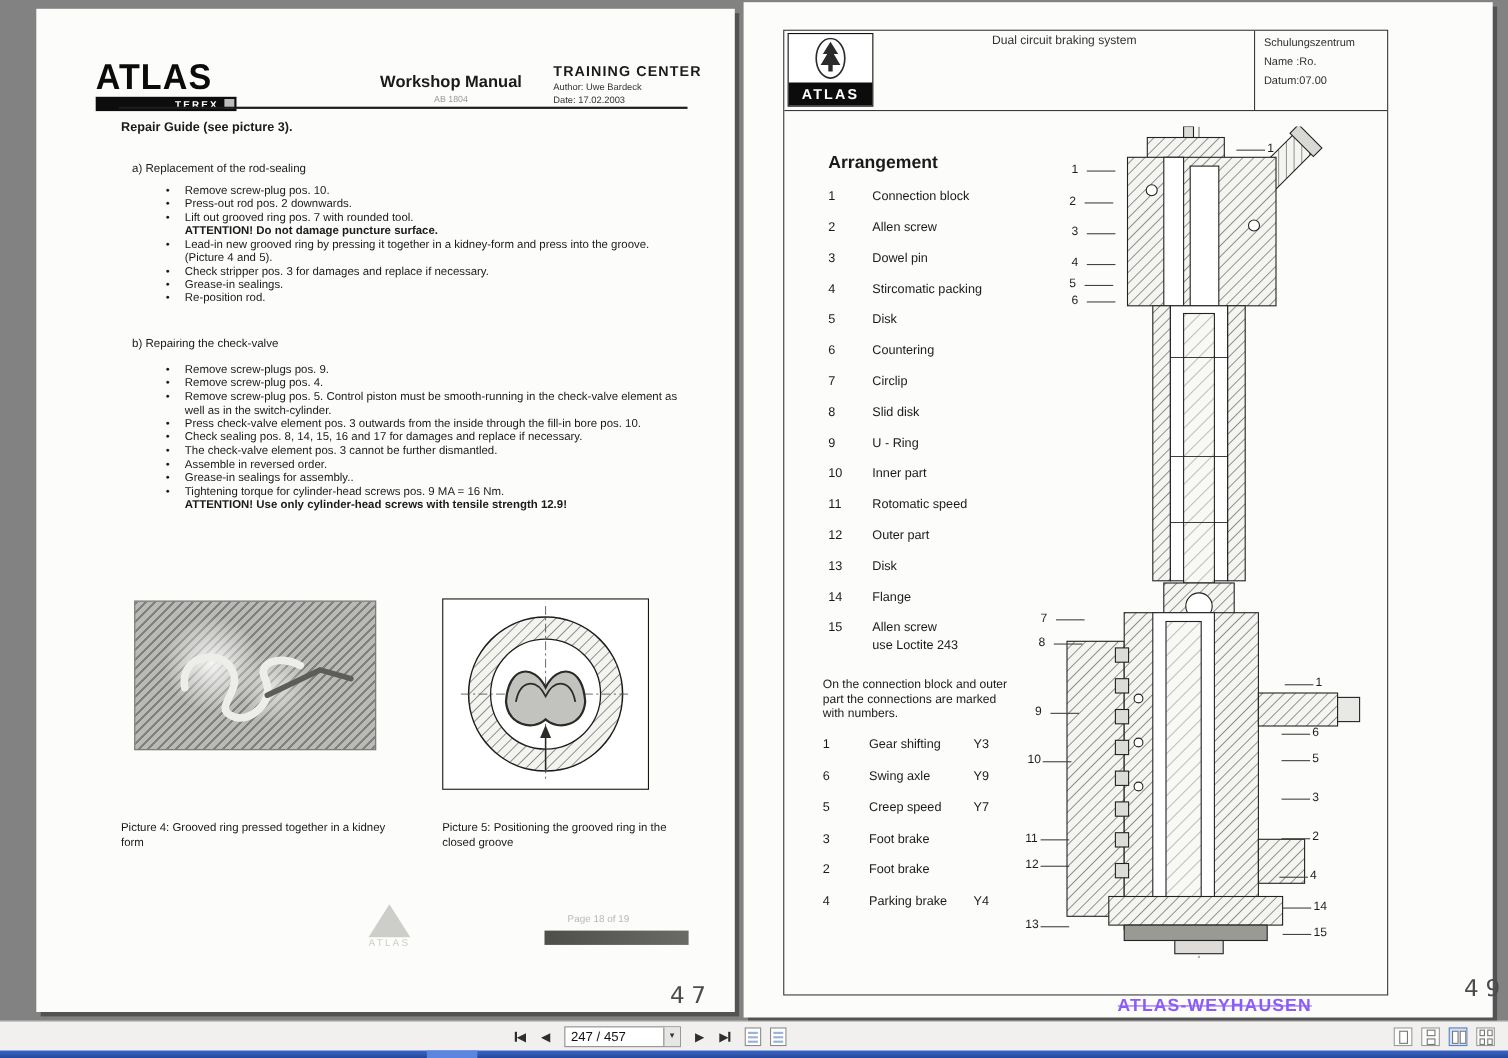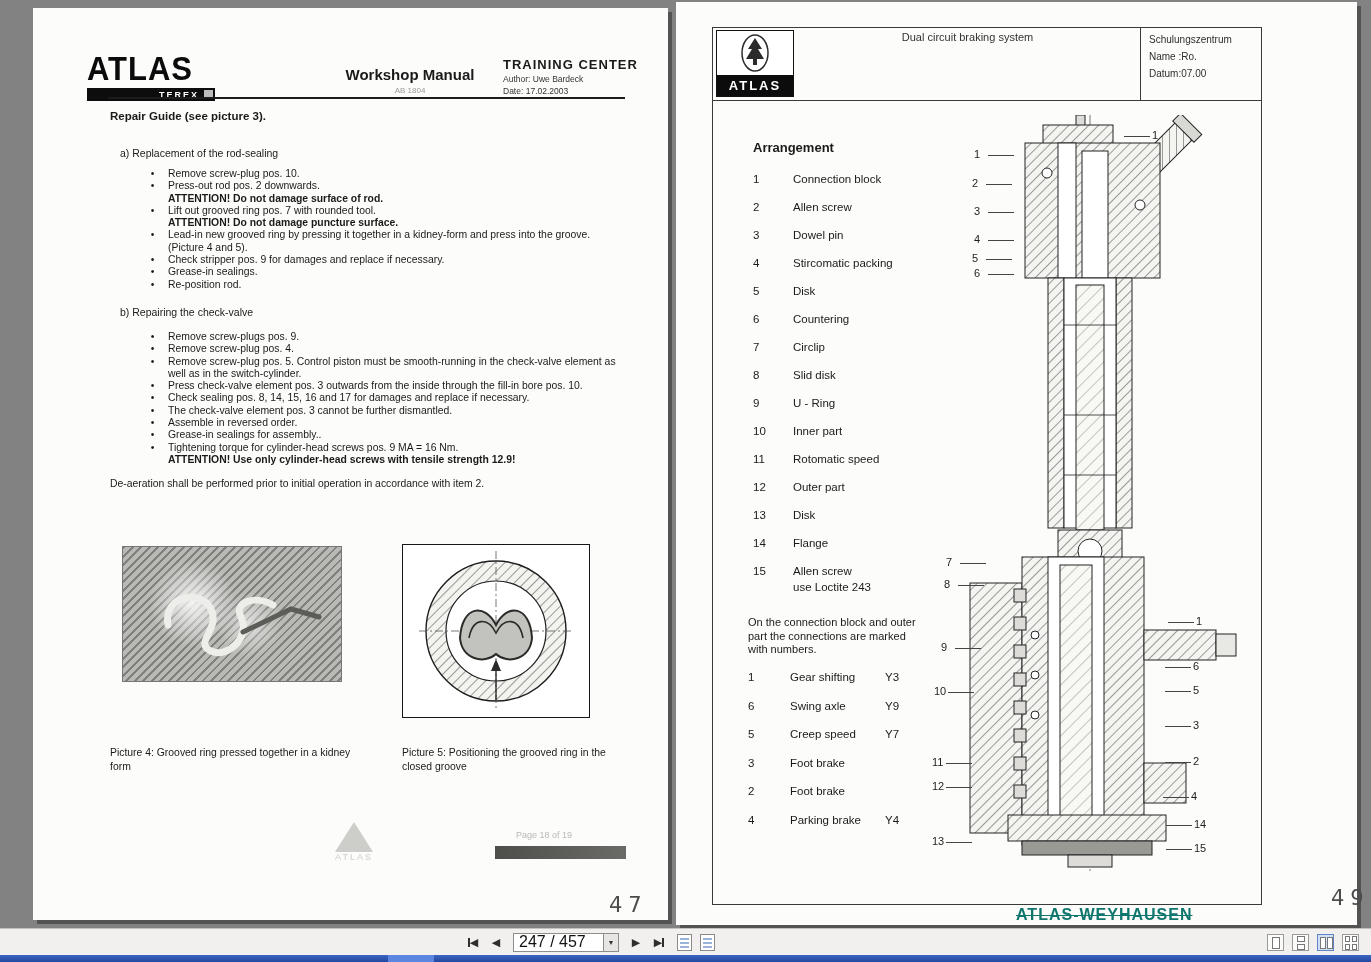--- a/index.html
+++ b/index.html
@@ -52,40 +52,40 @@
   .rp-title-cell { width:428px; border-right:1px solid #3a3a3a; position:relative; }
   .rp-logo { position:absolute; left:3px; top:2px; width:78px; height:67px; border:1px solid #111; background:#fff; }
   .rp-logo-crest { height:44px; display:flex; align-items:center; justify-content:center; }
   .rp-logo-bar { height:21px; background:#0c0c0c; color:#fff; font-weight:bold; font-size:13px; letter-spacing:2px;
                  display:flex; align-items:center; justify-content:center; }
   .rp-title { margin-left:82px; text-align:center; padding-top:20px; font-size:15px; font-weight:bold; letter-spacing:1px; color:#2b2b2b; }
   .rp-subtitle { margin-left:82px; text-align:center; font-size:11px; margin-top:3px; color:#333; }
   .rp-info-cell { flex:1; padding:6px 8px; font-size:10px; color:#2e2e2e; }
   .rp-info-cell div { margin-bottom:6px; }
 
-  .arr-title { font-size:13px; font-weight:bold; }
+  .arr-title { font-size:16px; font-weight:bold; }
   .part-row { display:flex; height:28px; line-height:15px; font-size:11.5px; }
   .part-num { width:40px; flex:0 0 40px; }
   .part-label2 { font-size:11.5px; margin-left:40px; margin-top:-12px; line-height:14px; }
   .rp-note { font-size:11px; line-height:13.5px; }
   .conn-row { display:flex; height:28.5px; line-height:14px; font-size:11.5px; }
   .conn-num { width:42px; flex:0 0 42px; }
   .conn-label { width:95px; flex:0 0 95px; }
 
   .callout { position:absolute; font-size:11px; color:#1e1e1e; }
   .leader { position:absolute; height:1px; background:#444; }
-  .rp-footer-clip { overflow:hidden; height:14px; font-size:16px; font-weight:bold; color:#0f766e; letter-spacing:1px; text-decoration:line-through; }
+  .rp-footer-clip { overflow:hidden; height:14px; font-size:16px; font-weight:bold; color:#8b5cf6; letter-spacing:1px; text-decoration:line-through; }
 
   
   #toolbar { position:absolute; left:0; top:928px; width:1371px; height:28px; background:#f1f0ee; border-top:1px solid #c2c1bf; }
   .nav-group { position:absolute; left:463px; top:3px; display:flex; align-items:center; gap:3px; }
   .tb-btn { width:20px; height:20px; display:flex; align-items:center; justify-content:center; color:#2e2e2e; font-size:11px; border-radius:2px; }
   .tb-btn .bar { width:2px; height:9px; background:#2e2e2e; }
   .pagebox { width:106px; height:19px; background:#fff; border:1px solid #8d8d8b; display:flex; align-items:center; margin:0 4px; }
-  .pagebox-text { flex:1; font-size:16px; padding-left:5px; color:#111; }
+  .pagebox-text { flex:1; font-size:12px; padding-left:5px; color:#111; }
   .pagebox-drop { width:15px; height:100%; border-left:1px solid #8d8d8b; background:#e7e6e4; display:flex; align-items:center; justify-content:center; font-size:7px; color:#333; }
   .hist-icon { width:15px; height:17px; background:#fff; border:1px solid #8a8a88; position:relative; margin-left:5px; }
   .hist-icon::after { content:""; position:absolute; left:2px; top:3px; width:9px; height:2px; background:#9bb3d6; box-shadow:0 4px 0 #9bb3d6, 0 8px 0 #9bb3d6; }
   .view-group { position:absolute; right:12px; top:5px; display:flex; gap:8px; }
   .view-icon { width:17px; height:17px; border:1px solid #9a9a98; background:#fbfbfa; position:relative; }
   .view-icon .pg { position:absolute; background:#fff; border:1px solid #77777a; }
   .view-icon.active { background:#cfe0f7; border-color:#5f83c4; }
   #taskbar { position:absolute; left:0; top:955px; width:1371px; height:7px; background:linear-gradient(#3c66c4,#24479c); }
   #taskbar .task-btn { position:absolute; left:388px; top:0; width:46px; height:7px; background:#5b86e0; }
 </style>
@@ -119,33 +119,32 @@
     <div class="abs sec-title" style="left:87px; top:139px;">a) Replacement of the rod-sealing</div>
     <div class="abs" id="section-a-list" style="left:104px; top:160px; width:486px;">
         <div class="b-row">
           <span class="b-dot">•</span>
           <span class="b-text">Remove screw-plug pos. 10.</span>
         </div>
         <div class="b-row">
           <span class="b-dot">•</span>
           <span class="b-text">Press-out rod pos. 2 downwards.</span>
         </div>
-        <div class="b-att">ATTENTION! Do not damage surface of rod.</div>
         <div class="b-row">
           <span class="b-dot">•</span>
           <span class="b-text">Lift out grooved ring pos. 7 with rounded tool.</span>
         </div>
         <div class="b-att">ATTENTION! Do not damage puncture surface.</div>
         <div class="b-row">
           <span class="b-dot">•</span>
           <span class="b-text">Lead-in new grooved ring by pressing it together in a kidney-form and press into the groove. (Picture 4 and 5).</span>
         </div>
         <div class="b-row">
           <span class="b-dot">•</span>
-          <span class="b-text">Check stripper pos. 9 for damages and replace if necessary.</span>
+          <span class="b-text">Check stripper pos. 3 for damages and replace if necessary.</span>
         </div>
         <div class="b-row">
           <span class="b-dot">•</span>
           <span class="b-text">Grease-in sealings.</span>
         </div>
         <div class="b-row">
           <span class="b-dot">•</span>
           <span class="b-text">Re-position rod.</span>
         </div>
       </div>
@@ -184,21 +183,20 @@
           <span class="b-dot">•</span>
           <span class="b-text">Grease-in sealings for assembly..</span>
         </div>
         <div class="b-row">
           <span class="b-dot">•</span>
           <span class="b-text">Tightening torque for cylinder-head screws pos. 9 MA = 16 Nm.</span>
         </div>
         <div class="b-att">ATTENTION! Use only cylinder-head screws with tensile strength 12.9!</div>
       </div>
 
-    <div class="abs plain" style="left:77px; top:470px; width:520px;">De-aeration shall be performed prior to initial operation in accordance with item 2.</div>
 
     <div class="abs" id="pic4" style="left:89px; top:538px; width:220px; height:136px;">
       <svg width="220" height="136">
         <path d="M 45 78 C 40 48 78 42 88 62 C 98 82 70 96 88 104 C 104 112 128 90 118 70 C 110 55 132 48 150 58" fill="none" stroke="#ededea" stroke-width="7" stroke-linecap="round"></path>
         <path d="M 120 85 L 168 62 L 196 70" fill="none" stroke="#5c5c58" stroke-width="5" stroke-linecap="round"></path>
       </svg>
     </div>
 
     <div class="abs" id="pic5" style="left:369px; top:536px; width:188px; height:174px;">
       <svg width="185" height="171" viewBox="0 0 185 171">

